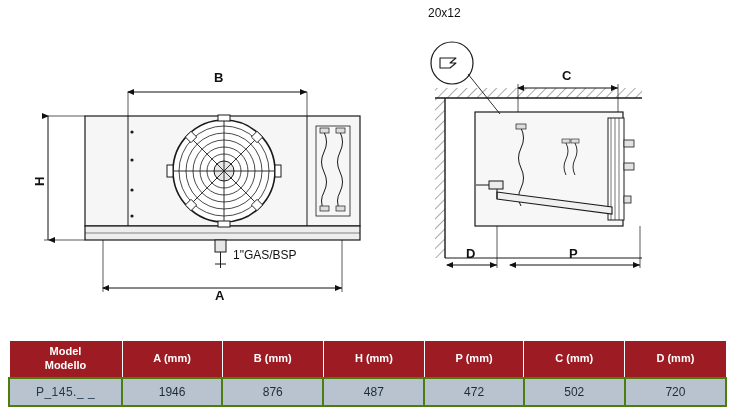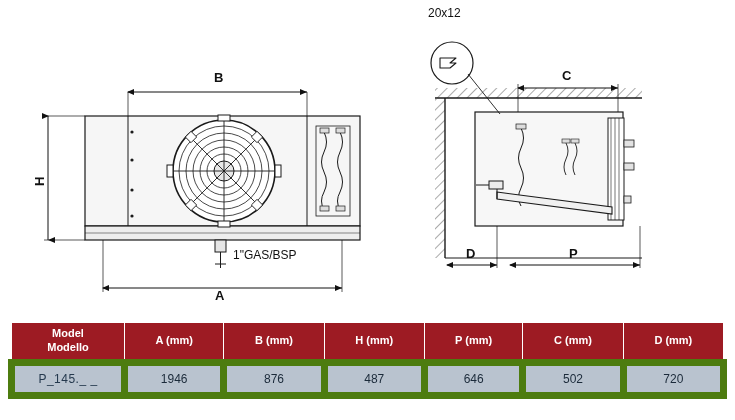--- a/index.html
+++ b/index.html
@@ -4,38 +4,38 @@
 <style>
   html,body{margin:0;padding:0;}
   body{
     width:735px;height:420px;
     background:#ffffff;
     font-family:"Liberation Sans", sans-serif;
     position:relative;
     overflow:hidden;
   }
   #diagram-area{position:absolute;left:0;top:0;width:735px;height:310px;}
-  #spec-table{position:absolute;left:8px;top:322px;width:719px;}
+  #spec-table{position:absolute;left:8px;top:340px;width:719px;}
   table{border-collapse:collapse;width:100%;}
   th{
     background:#9d1b23;
     color:#ffffff;
     font-size:11px;
     font-weight:bold;
     border:1px solid #ffffff;
     padding:4px 2px;
     text-align:center;
     line-height:1.25;
   }
   th.model-col{width:108px;}
   td{
     background:#b9c3cf;
     color:#1b2a3a;
     font-size:12px;
-    border:7px solid #4d7c0f;
+    border:2px solid #4d7c0f;
     padding:6px 2px;
     text-align:center;
   }
   td.model-cell{
     color:#24384d;
     font-size:12px;
     letter-spacing:0.5px;
   }
   .lbl{
     position:absolute;
@@ -236,19 +236,19 @@
         <th>C (mm)</th>
         <th>D (mm)</th>
       </tr>
     </thead>
     <tbody>
       <tr>
         <td class="model-cell">P_145._ _</td>
         <td>1946</td>
         <td>876</td>
         <td>487</td>
-        <td>646</td>
+        <td>472</td>
         <td>502</td>
         <td>720</td>
       </tr>
     </tbody>
   </table>
 </div>
 
 </body></html>

